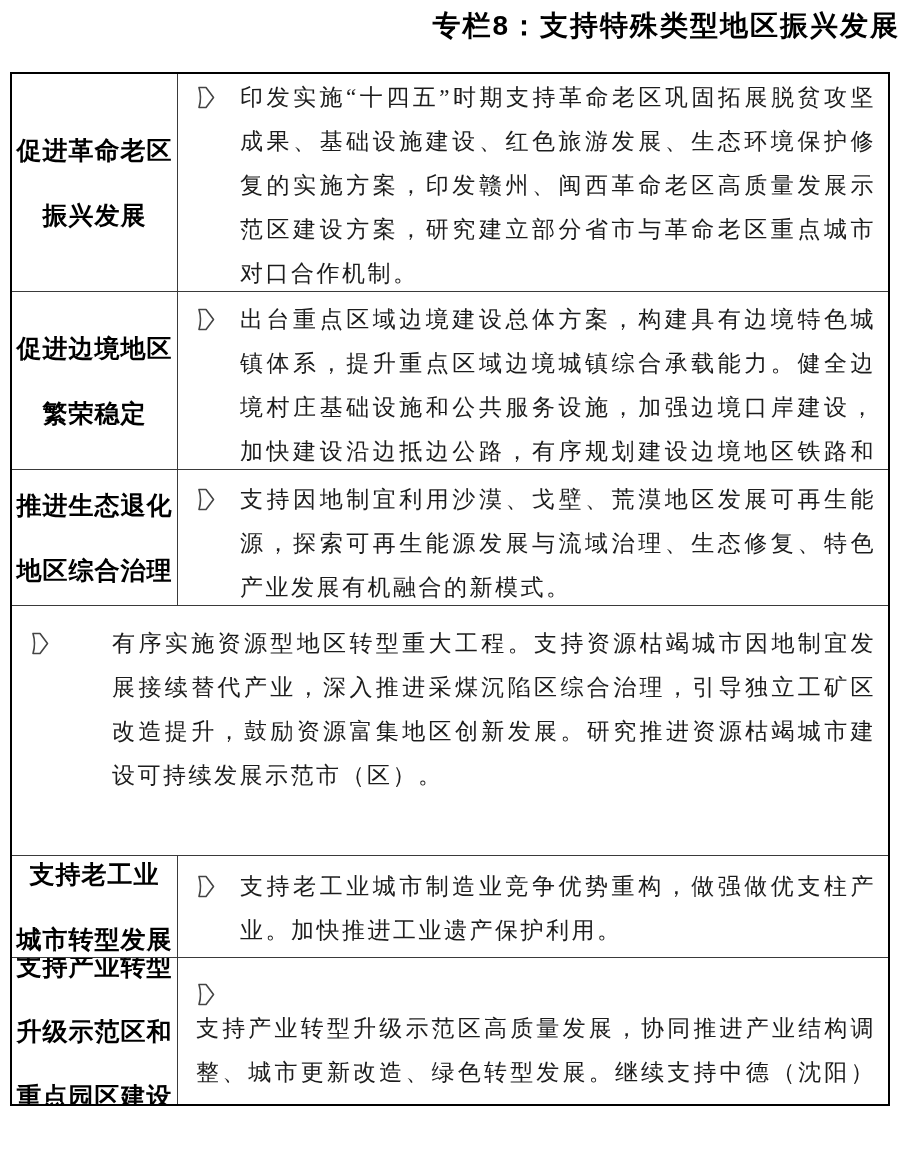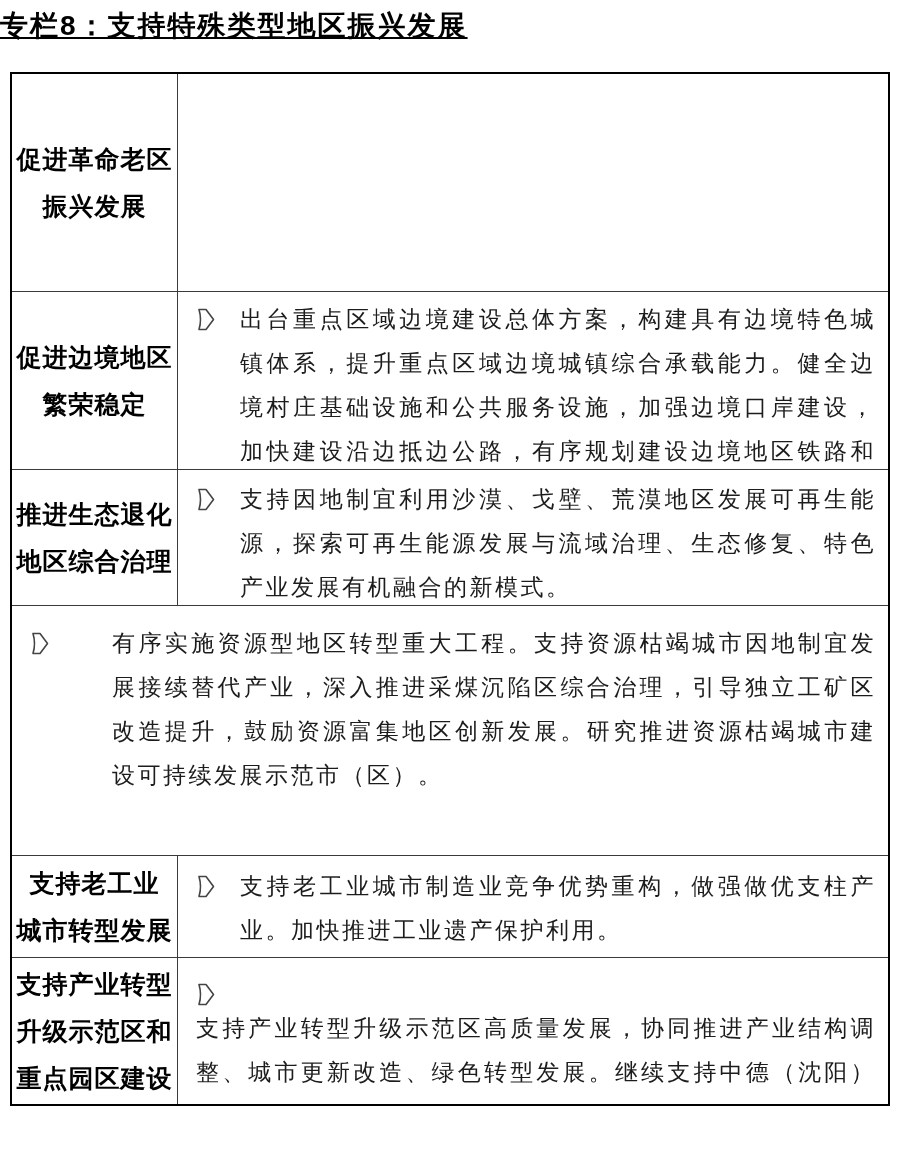--- a/index.html
+++ b/index.html
@@ -5,27 +5,26 @@
   * { margin: 0; padding: 0; box-sizing: border-box; }
   html, body {
     width: 900px; height: 1164px;
     background: #ffffff;
     font-family: "Liberation Serif", serif;
     color: #1a1a1a;
     overflow: hidden;
   }
   .page-title {
     margin-top: 7px;
-    text-align: left;
+    text-align: right;
     font-family: "Liberation Sans", sans-serif;
     font-weight: bold;
     font-size: 28px;
     letter-spacing: 2px;
     color: #000000;
-    text-decoration: underline;
   }
   .box-table {
     position: absolute;
     left: 10px; top: 72px;
     width: 880px;
     border: 2px solid #000000;
     background: #ffffff;
   }
   .row {
     display: flex;
@@ -44,21 +43,21 @@
     width: 166px;
     border-right: 1px solid #3a3a3a;
     display: flex;
     align-items: center;
     justify-content: center;
     text-align: center;
     white-space: pre-line;
     font-family: "Liberation Sans", sans-serif;
     font-weight: bold;
     font-size: 25px;
-    line-height: 47px;
+    line-height: 65px;
     letter-spacing: 1px;
     color: #000000;
     padding: 0 4px;
   }
   .cell-content {
     flex: 1;
     display: flex;
     align-items: flex-start;
     padding: 8px 12px 0 18px;
   }
@@ -88,20 +87,28 @@
 </head>
 <body>
 
 <div class="page-title">专栏8：支持特殊类型地区振兴发展</div>
 
 <div class="box-table">
 
   <div class="row">
     <div class="cell-label">促进革命老区
 振兴发展</div>
+    <div class="cell-content">
+      <span class="bullet">
+        <svg width="20" height="25" viewBox="0 0 20 25">
+            <path d="M3 2.5 L10 2.5 L17.5 12.5 L10 22.5 L3 22.5 Q6 12.5 3 2.5 Z" fill="none" stroke="#444444" stroke-width="1.6" stroke-linejoin="round"></path>
+          </svg>
+      </span>
+      <p class="content-text">印发实施“十四五”时期支持革命老区巩固拓展脱贫攻坚成果、基础设施建设、红色旅游发展、生态环境保护修复的实施方案，印发赣州、闽西革命老区高质量发展示范区建设方案，研究建立部分省市与革命老区重点城市对口合作机制。</p>
+    </div>
   </div>
 
   <div class="row">
     <div class="cell-label">促进边境地区
 繁荣稳定</div>
     <div class="cell-content">
       <span class="bullet">
         <svg width="20" height="25" viewBox="0 0 20 25">
             <path d="M3 2.5 L10 2.5 L17.5 12.5 L10 22.5 L3 22.5 Q6 12.5 3 2.5 Z" fill="none" stroke="#444444" stroke-width="1.6" stroke-linejoin="round"></path>
           </svg>

